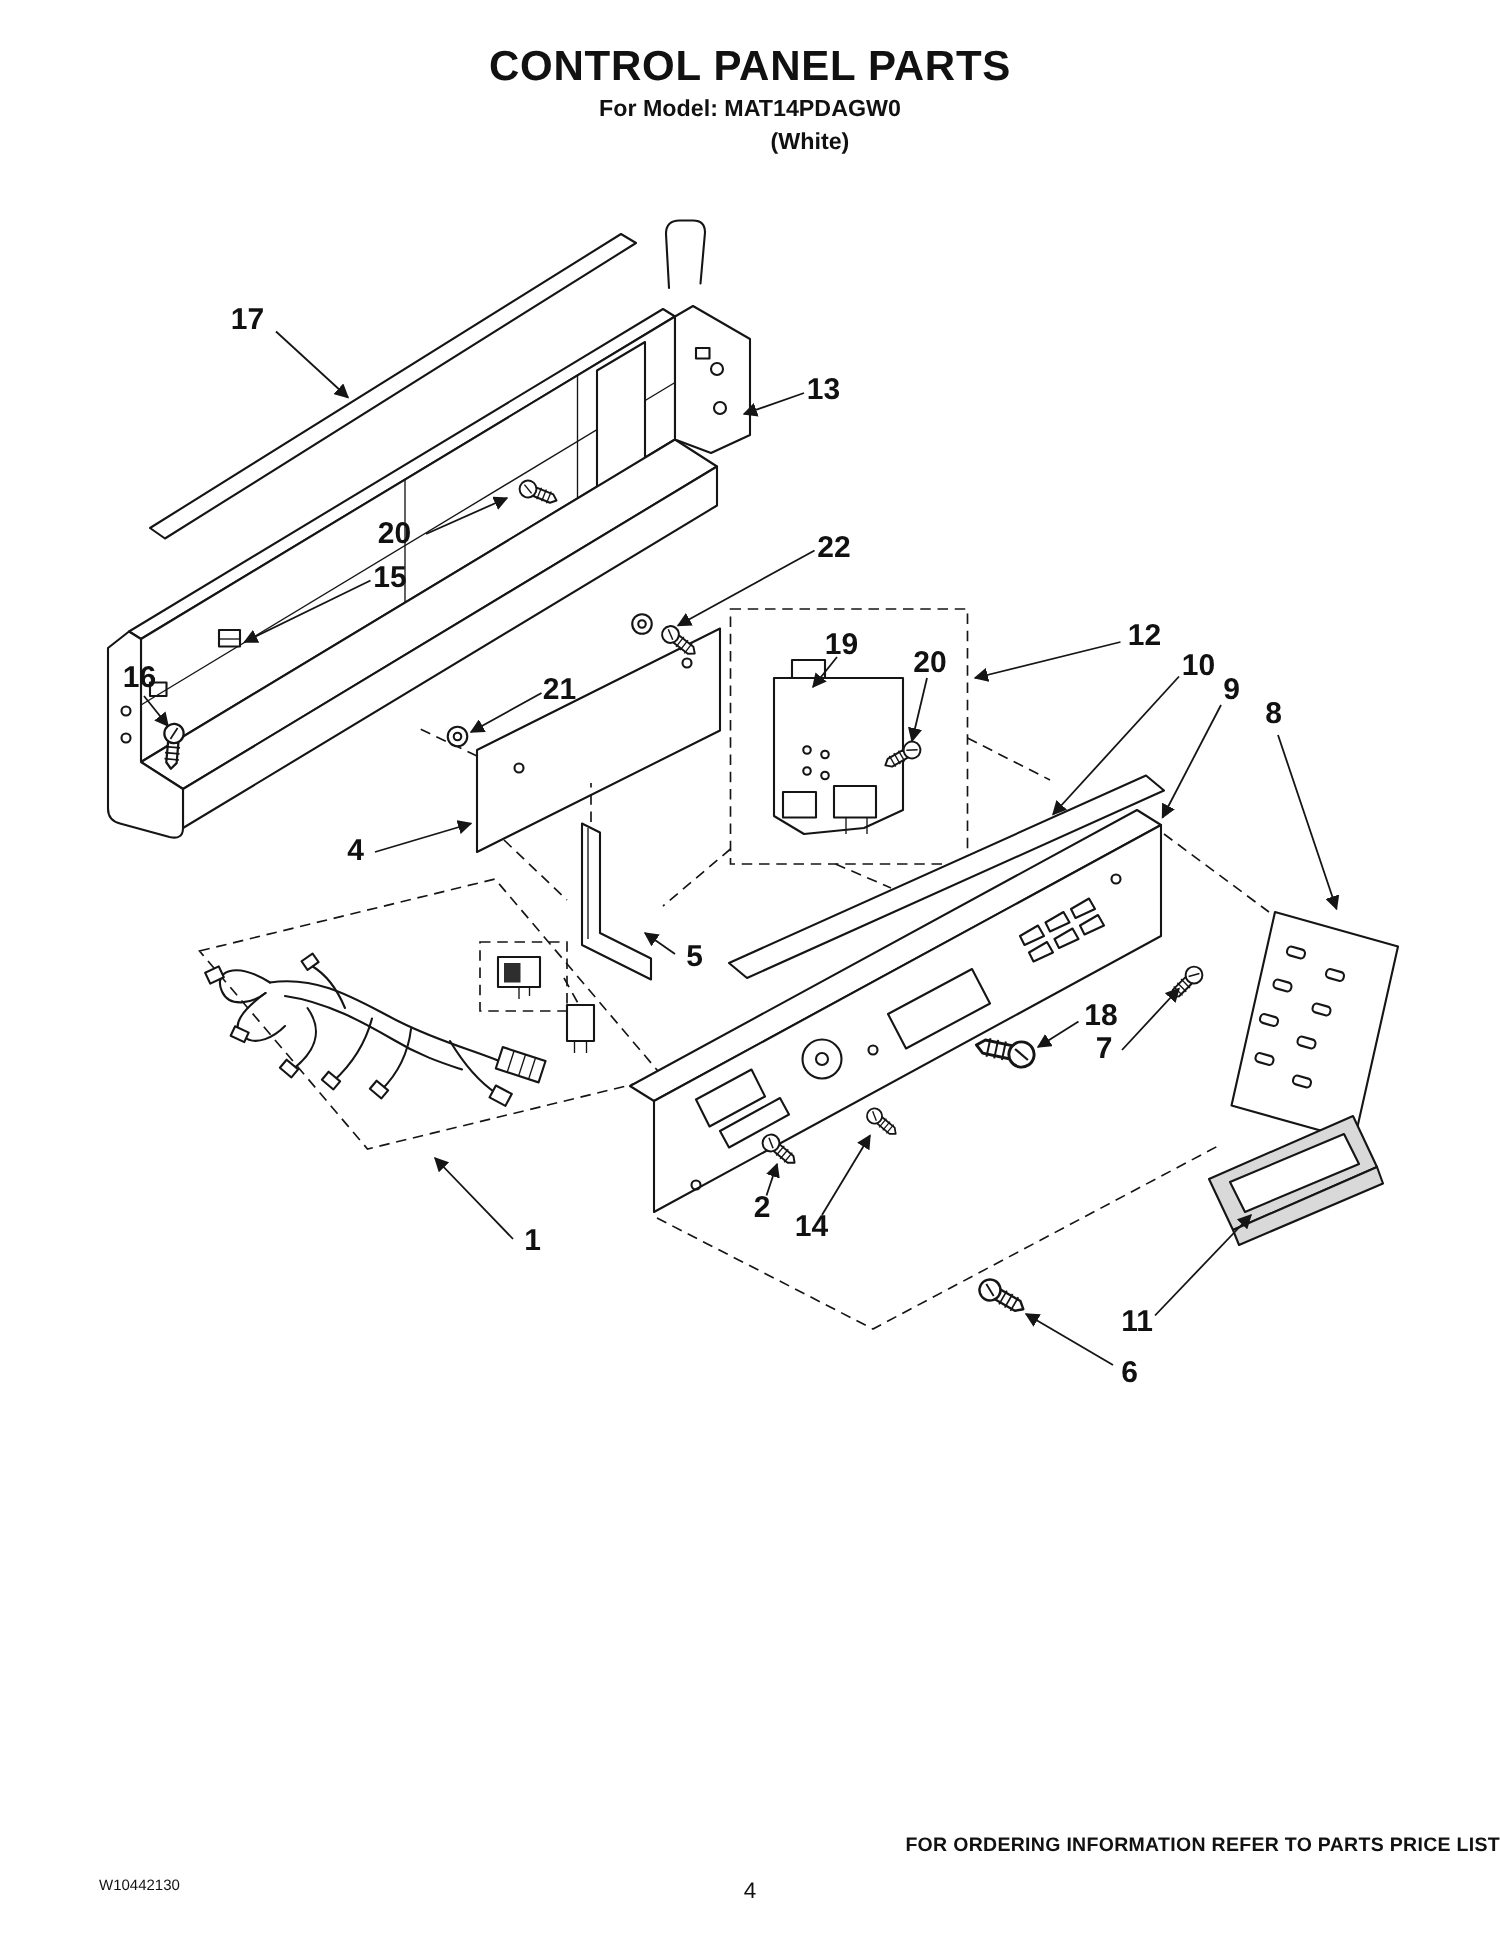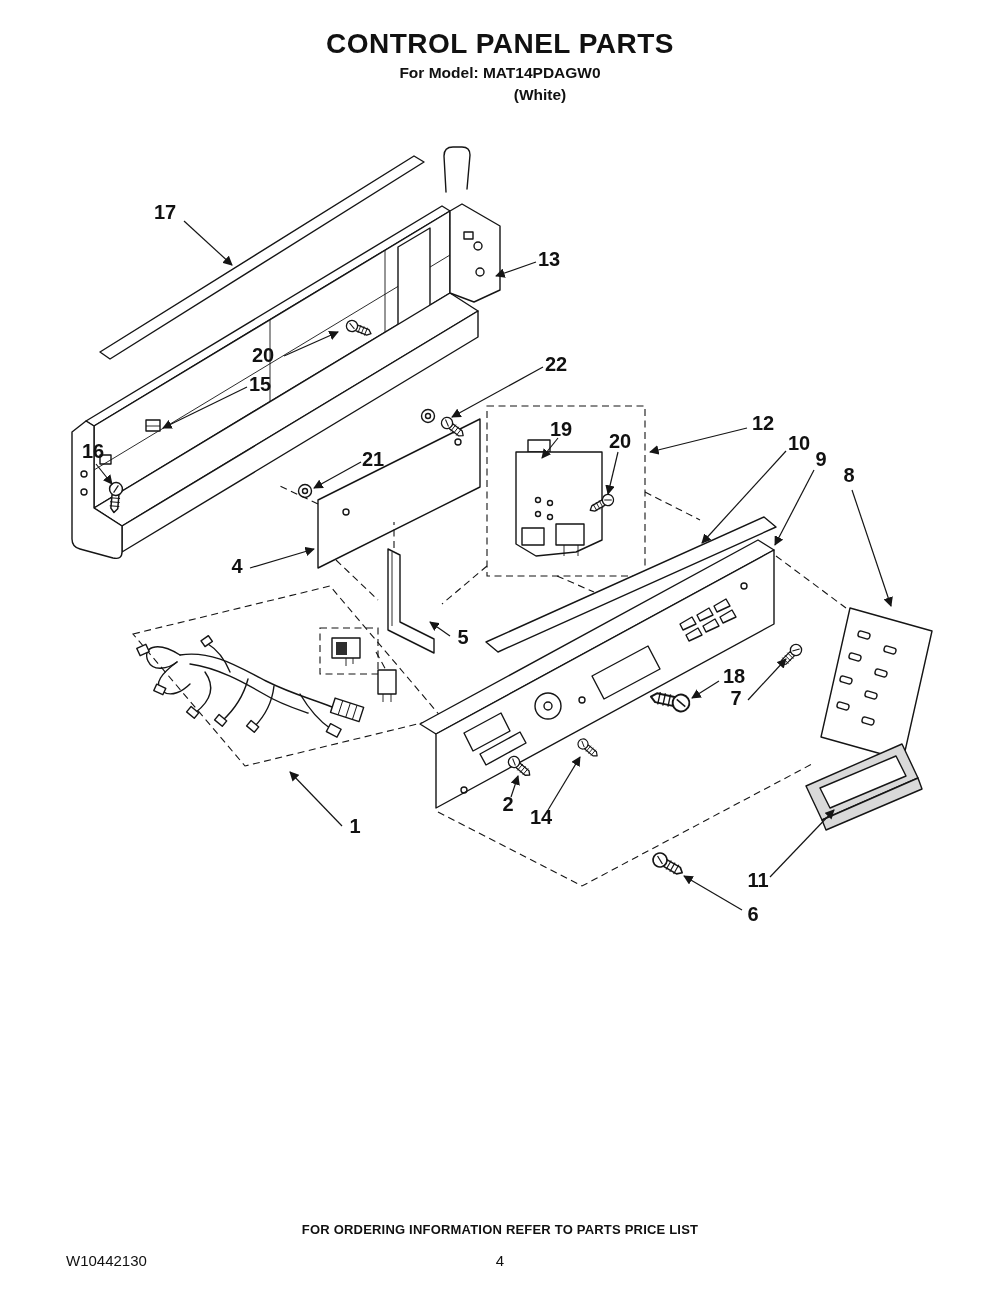--- a/index.html
+++ b/index.html
@@ -4,22 +4,22 @@
 <style>
   html,body{margin:0;padding:0;background:#ffffff;}
   .page{
     position:relative;width:1000px;height:1294px;background:#ffffff;
     font-family:"Liberation Sans",sans-serif;color:#111;overflow:hidden;border-radius:22px;
   }
   .hdr{position:absolute;left:0;width:100%;text-align:center;}
   .title{top:28px;font-size:28px;font-weight:bold;letter-spacing:0.5px;}
   .model-line{top:64px;font-size:15.5px;font-weight:bold;text-align:center;}
   .color-line{top:86px;font-size:15.5px;font-weight:bold;padding-left:40px;}
-  .ordering{position:absolute;left:0;width:100%;text-align:center;top:1222px;font-size:13px;font-weight:bold;letter-spacing:0.2px;}
-  .doc-number{position:absolute;left:66px;top:1252px;font-size:15px;}
+  .ordering{position:absolute;left:0;width:100%;text-align:right;top:1222px;font-size:13px;font-weight:bold;letter-spacing:0.2px;}
+  .doc-number{position:absolute;left:66px;top:1252px;font-size:10px;}
   .page-number{position:absolute;left:0;width:100%;text-align:center;top:1252px;font-size:15px;}
   svg.diagram{position:absolute;left:0;top:0;}
   .ln{fill:none;stroke:#151515;stroke-width:1.4;stroke-linecap:round;stroke-linejoin:round;}
   .fillw{fill:#ffffff;stroke:#151515;stroke-width:1.4;stroke-linejoin:round;}
   .thinln{fill:none;stroke:#151515;stroke-width:0.9;}
   .dash{fill:none;stroke:#151515;stroke-width:1.1;stroke-dasharray:7 4.5;}
   .leader{fill:none;stroke:#151515;stroke-width:1.2;marker-end:url(#arr);}
   .callout{font-family:"Liberation Sans",sans-serif;font-weight:bold;font-size:20px;fill:#111;text-anchor:middle;}
 </style>
 </head>

